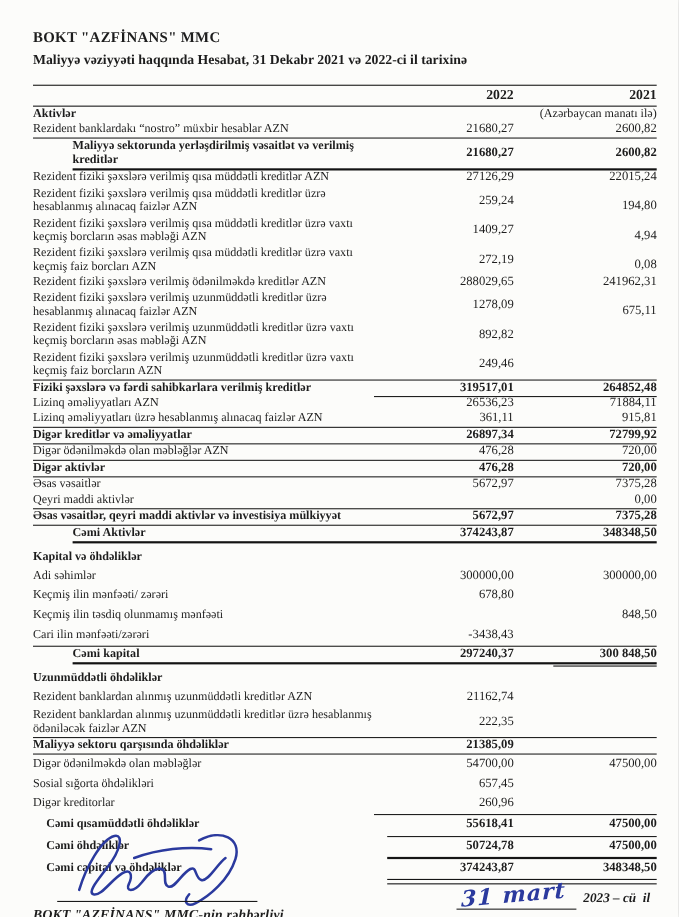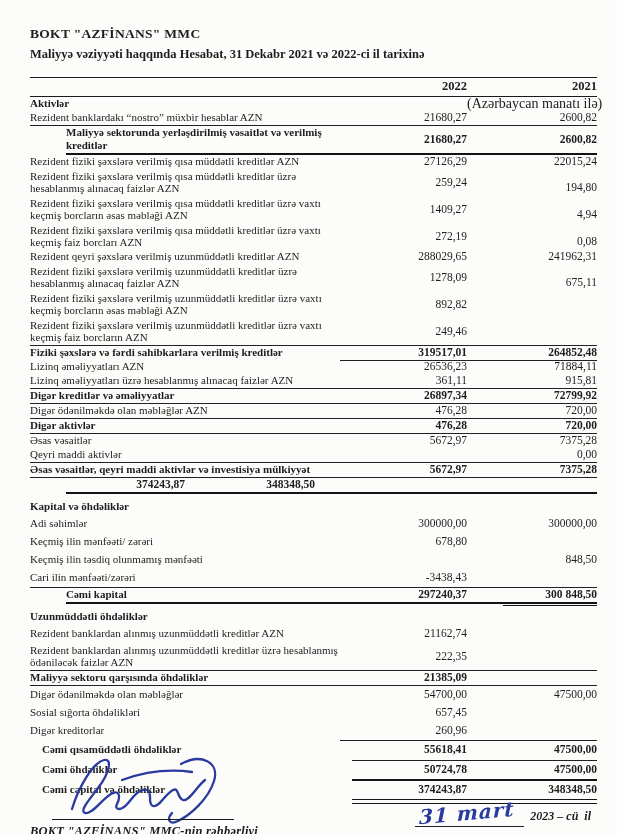--- a/index.html
+++ b/index.html
@@ -15,21 +15,21 @@
 
   .table{margin-top:15px;width:567px;border-top:1.9px solid #1a1a1a;}
   .row{display:flex;position:relative;align-items:center;padding:.5px 0;}
   .row .lbl{flex:1 1 auto;font-size:11px;line-height:13px;padding-right:6px;}
   .row .v{flex:0 0 auto;width:119px;text-align:right;font-size:11.5px;line-height:13px;white-space:nowrap;}
   .row .v21{width:130px;}
 
   .head{padding:2px 0 2.5px 0;border-bottom:1.5px solid #1a1a1a;align-items:flex-end;}
   .head .v{font-size:12.5px;}
   .b .lbl,.b .v{font-weight:bold;}
-  .note21 .v21{font-weight:normal;font-size:14px;text-align:right;}
+  .note21 .v21{font-weight:normal;font-size:11px;text-align:right;}
 
   .lb{border-bottom:1.2px solid #222;}
   .lb2{border-bottom:2px solid #131313;margin-left:36px;}
 
   .tall .lbl{line-height:12.5px;}
   .tall{padding:1px 0;}
   .tall .v21{align-self:flex-end;padding-bottom:1px;}
 
   
   .nb::after,.nb2::after,.ndbl::after,.dbl21::after{
@@ -98,21 +98,21 @@
         <div class="lbl">Rezident fiziki şəxslərə verilmiş qısa müddətli kreditlər üzrə vaxtı keçmiş borcların əsas məbləği  AZN</div>
         <div class="v v22">1409,27</div>
         <div class="v v21">4,94</div>
       </div>
       <div class="row tall">
         <div class="lbl">Rezident fiziki şəxslərə verilmiş qısa müddətli kreditlər üzrə vaxtı keçmiş faiz  borcları  AZN</div>
         <div class="v v22">272,19</div>
         <div class="v v21">0,08</div>
       </div>
       <div class="row">
-        <div class="lbl">Rezident qeyri şəxslərə verilmiş uzunmüddətli kreditlər AZN</div>
+        <div class="lbl">Rezident fiziki şəxslərə verilmiş ödənilməkdə kreditlər AZN</div>
         <div class="v v22">288029,65</div>
         <div class="v v21">241962,31</div>
       </div>
       <div class="row tall">
         <div class="lbl">Rezident fiziki şəxslərə verilmiş uzunmüddətli kreditlər üzrə hesablanmış alınacaq faizlər AZN</div>
         <div class="v v22">1278,09</div>
         <div class="v v21">675,11</div>
       </div>
       <div class="row tall">
         <div class="lbl">Rezident fiziki şəxslərə verilmiş uzunmüddətli kreditlər üzrə vaxtı keçmiş borcların əsas məbləği  AZN</div>
@@ -163,20 +163,21 @@
         <div class="lbl">Qeyri maddi aktivlər</div>
         <div class="v v22"></div>
         <div class="v v21">0,00</div>
       </div>
       <div class="row b lb">
         <div class="lbl">Əsas vəsaitlər, qeyri maddi aktivlər və investisiya mülkiyyət</div>
         <div class="v v22">5672,97</div>
         <div class="v v21">7375,28</div>
       </div>
       <div class="row b lb2">
+        <div class="lbl">Cəmi Aktivlər</div>
         <div class="v v22">374243,87</div>
         <div class="v v21">348348,50</div>
       </div>
       <div class="row b gap">
         <div class="lbl">Kapital və  öhdəliklər</div>
         <div class="v v22"></div>
         <div class="v v21"></div>
       </div>
       <div class="row sp">
         <div class="lbl">Adi səhimlər</div>

